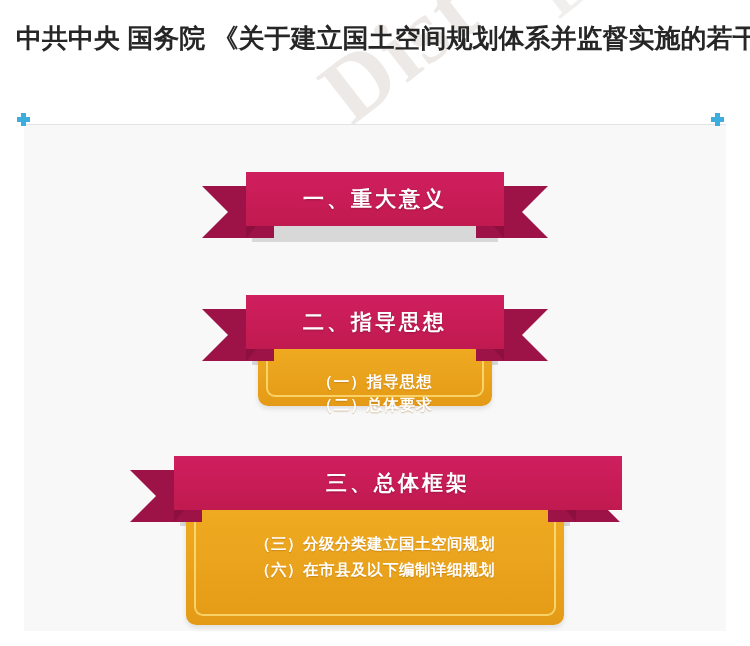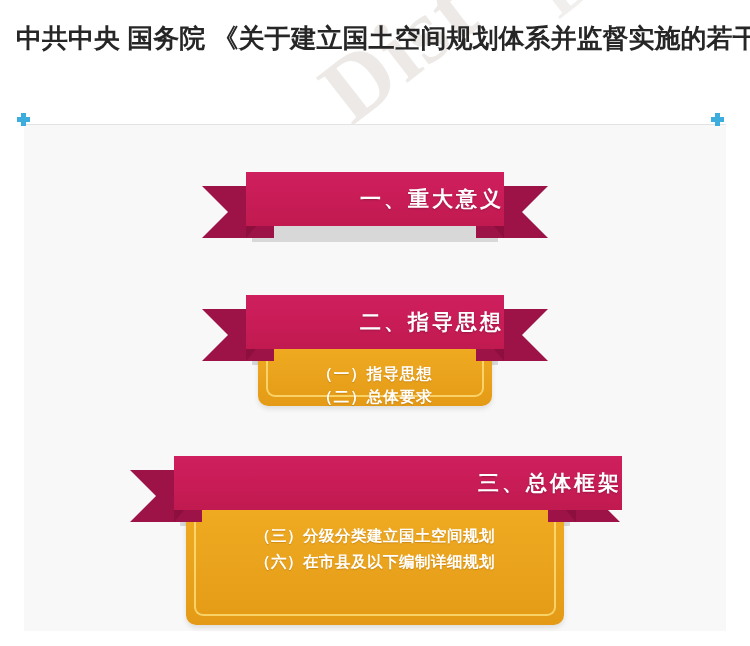--- a/index.html
+++ b/index.html
@@ -151,21 +151,21 @@
   }
   
   .ribbon-main {
     position: absolute;
     top: 0;
     height: 54px;
     background: linear-gradient(180deg, #cf1f5e 0%, #c81c56 55%, #c01a50 100%);
     z-index: 2;
     display: flex;
     align-items: center;
-    justify-content: flex-end;
+    justify-content: center;
   }
   .ribbon-label {
     font-size: 21px;
     font-weight: bold;
     color: #ffffff;
     letter-spacing: 3px;
     text-shadow: 0 1px 2px rgba(0,0,0,.22);
     white-space: nowrap;
   }
   
@@ -188,21 +188,21 @@
     position: absolute;
     left: 8px; right: 8px; top: 6px; bottom: 9px;
     border: 2px solid rgba(255,228,130,.75);
     border-top: none;
     border-radius: 0 0 9px 9px;
   }
   .panel-list {
     position: relative;
     z-index: 2;
     padding: 14px 0 0 0;
-    margin: 4px;
+    margin: 12px;
     list-style: none;
     text-align: center;
   }
   .panel-list li {
     font-size: 15.5px;
     font-weight: bold;
     color: #ffffff;
     letter-spacing: 1px;
     line-height: 23px;
     text-shadow: 0 1px 1px rgba(150,90,0,.35);

